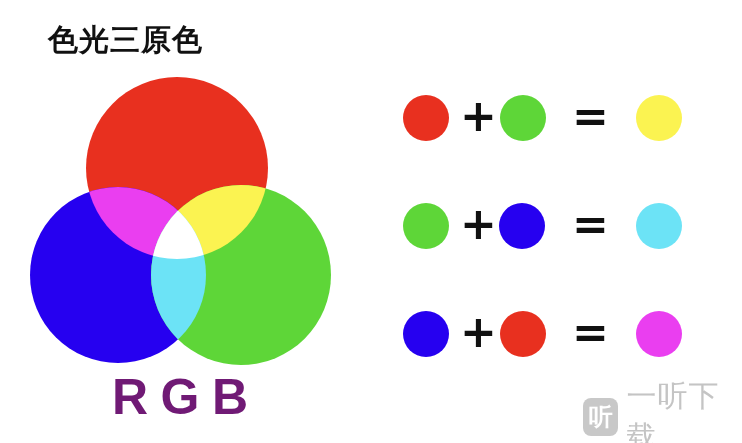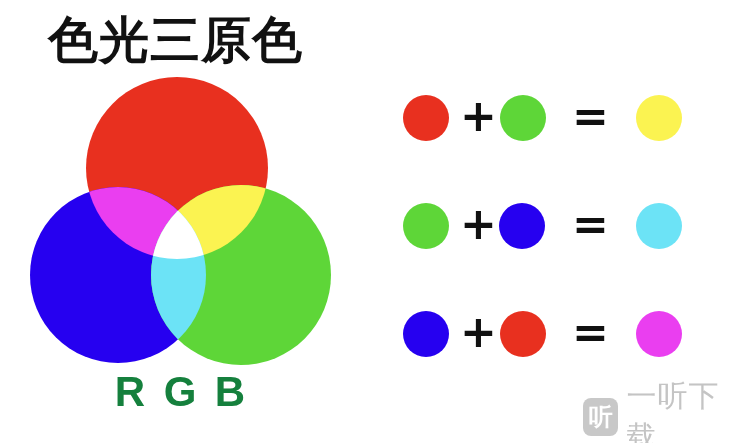--- a/index.html
+++ b/index.html
@@ -1,22 +1,22 @@
 <!DOCTYPE html>
 <html><head>
 <meta charset="utf-8">
 <style>
   html, body { margin:0; padding:0; background:#ffffff; }
   body { width:742px; height:443px; position:relative; overflow:hidden;
          font-family:"DejaVu Sans", sans-serif; }
-  .title { position:absolute; left:48px; top:14px; font-size:50px; font-weight:bold;
+  .title { position:absolute; left:48px; top:14px; font-size:30px; font-weight:bold;
            color:#111; letter-spacing:1px; line-height:52px; }
   .venn { position:absolute; left:0; top:0; }
   .rgb-label { position:absolute; left:105px; top:368px; font-family:"Liberation Sans", sans-serif;
-               font-weight:bold; font-size:42px; color:#15803d; letter-spacing:0px; }
+               font-weight:bold; font-size:50px; color:#701a75; letter-spacing:0px; }
   .rgb-label span { display:inline-block; width:50px; text-align:center; }
   .eq-row { position:absolute; left:0; height:48px; width:742px; }
   .dot { position:absolute; width:46px; height:46px; border-radius:50%; top:1px; }
   .op { position:absolute; font-family:"DejaVu Sans", sans-serif; font-weight:bold;
         font-size:44px; color:#111; line-height:48px; top:-2px; }
   .watermark { position:absolute; left:583px; top:398px; height:38px; display:flex; align-items:center; }
   .wm-icon { width:38px; height:38px; border-radius:8px; background:#c8c8c8; color:#fff;
              font-size:24px; display:flex; align-items:center; justify-content:center; font-weight:bold; }
   .wm-text { margin-left:8px; color:#c4c4c4; font-size:30px; letter-spacing:1px; }
 </style>

